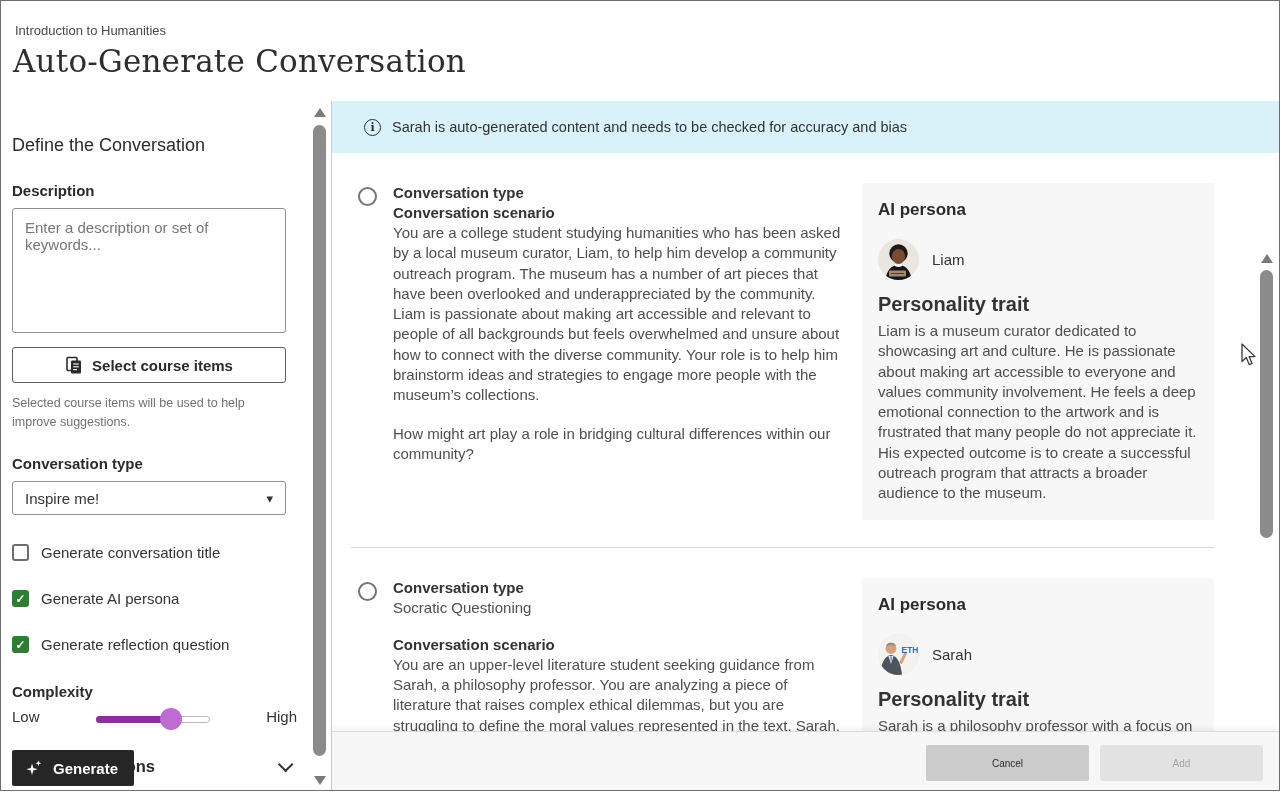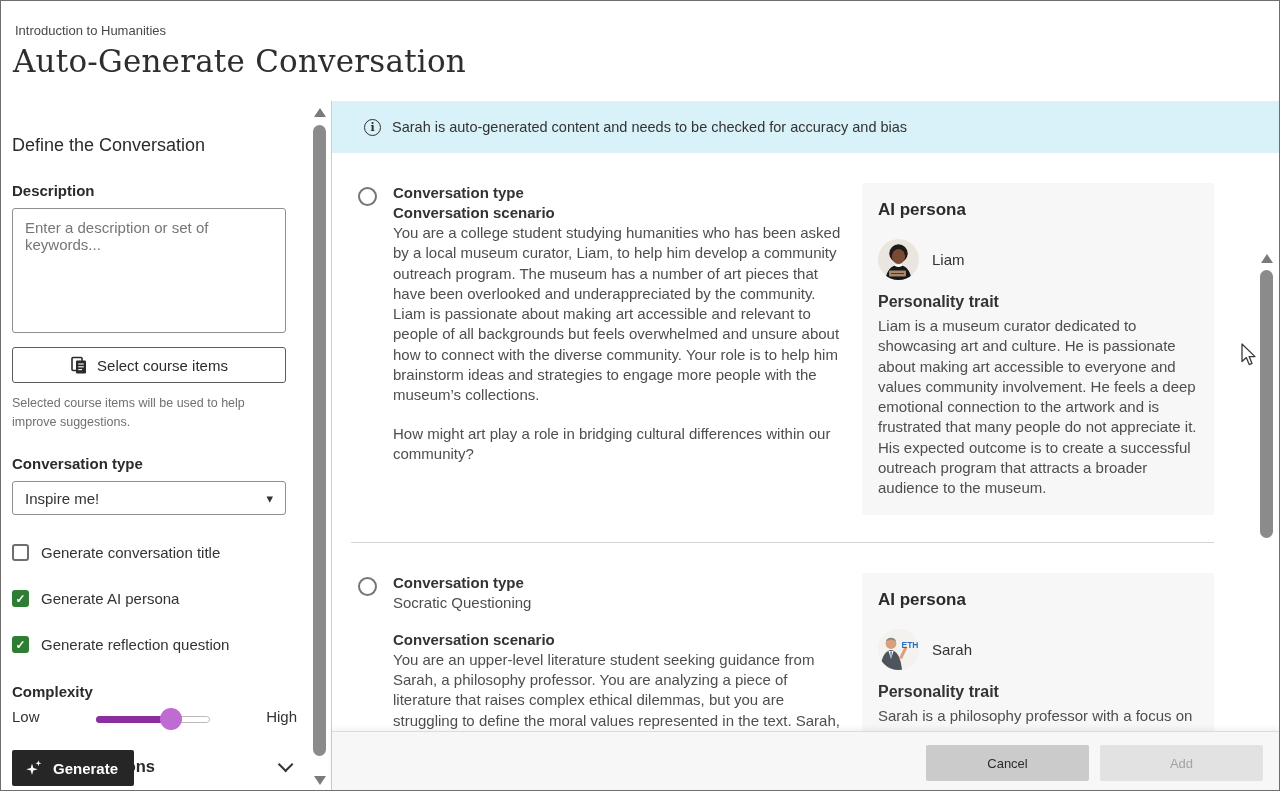--- a/index.html
+++ b/index.html
@@ -21,21 +21,21 @@
   .sidebar-inner { position:absolute; top:0; left:0; right:26px; bottom:0; padding:34px 0 0 11px; }
   .sb-heading { font-size:18px; font-weight:400; color:#2b2b2b; margin-bottom:26px; }
   .field-label { font-size:15px; font-weight:700; color:#2b2b2b; margin-bottom:9px; }
   .desc-textarea { width:274px; height:125px; border:1px solid #8f8f8f; border-radius:3px;
                    resize:none; padding:10px 12px; font-family:"Liberation Sans",sans-serif;
                    font-size:15px; color:#333; background:#fff; }
   .desc-textarea::placeholder { color:#767676; }
   .select-items-btn { margin-top:10px; width:274px; height:36px; background:#fff;
                       border:1px solid #5c5c5c; border-radius:3px; display:flex; align-items:center;
                       justify-content:center; gap:9px; font-family:"Liberation Sans",sans-serif;
-                      font-size:15px; font-weight:400; color:#2b2b2b; cursor:pointer; }
+                      font-size:15px; font-weight:700; color:#2b2b2b; cursor:pointer; }
   .helper-text { margin-top:11px; width:276px; font-size:12.5px; line-height:19px; color:#707070; }
   .conv-type-label { margin-top:23px; }
   .select-box { width:274px; height:34px; border:1px solid #8f8f8f; border-radius:3px;
                 display:flex; align-items:center; padding:0 12px; font-size:15px; color:#333;
                 background:#fff; cursor:pointer; }
   .select-box .caret { margin-left:auto; font-size:13px; color:#333; }
   .checkbox-row { display:flex; align-items:flex-end; gap:12px; margin-top:29px; cursor:pointer; }
   .checkbox-row.first { margin-top:29px; }
   .cb { width:17px; height:17px; border-radius:3px; flex:0 0 auto; display:flex;
         align-items:center; justify-content:center; }
@@ -100,29 +100,29 @@
   .sugg-para { font-size:15px; color:#4e4e4e; line-height:20.3px; }
   .reflection-block { margin-top:18px; }
 
   .persona-card { margin-left:auto; margin-right:65px; width:352px; background:#f7f7f7;
                   border-radius:2px; padding:17px 16px 16px 16px; }
   .persona-heading { font-size:17px; font-weight:700; color:#2b2b2b; margin-bottom:19px; }
   .persona-id { display:flex; align-items:center; gap:13px; }
   .avatar { width:41px; height:41px; border-radius:50%; overflow:hidden; flex:0 0 auto;
             background:#eee; }
   .persona-name { font-size:15px; color:#333; }
-  .trait-label { font-size:16px; font-weight:700; color:#333; margin-top:13px; }
+  .trait-label { font-size:20px; font-weight:700; color:#333; margin-top:13px; }
   .trait-text { font-size:15px; color:#4e4e4e; line-height:20.3px; margin-top:5px; width:322px; }
 
   .divider { border:none; border-top:1px solid #d6d6d6; margin:0 65px 0 19px; }
 
   .footer { position:absolute; left:0; right:0; bottom:0; height:59px; background:#f7f7f7;
             border-top:1px solid #dcdcdc; box-shadow:0 -3px 5px rgba(0,0,0,0.05); }
   .footer-btn { position:absolute; top:13px; width:163px; height:36px; border:none;
-                border-radius:2px; font-family:"Liberation Sans",sans-serif; font-size:13px; }
+                border-radius:2px; font-family:"Liberation Sans",sans-serif; font-size:10px; }
   .cancel-btn { right:190px; background:#cbcbcb; color:#2b2b2b; cursor:pointer; }
   .add-btn { right:16px; background:#e2e2e2; color:#a3a3a3; cursor:default; }
 
   .cursor { position:absolute; left:1240px; top:342px; z-index:60; pointer-events:none; }
 </style>
 </head>
 <body>
 
 <div class="app">
 

